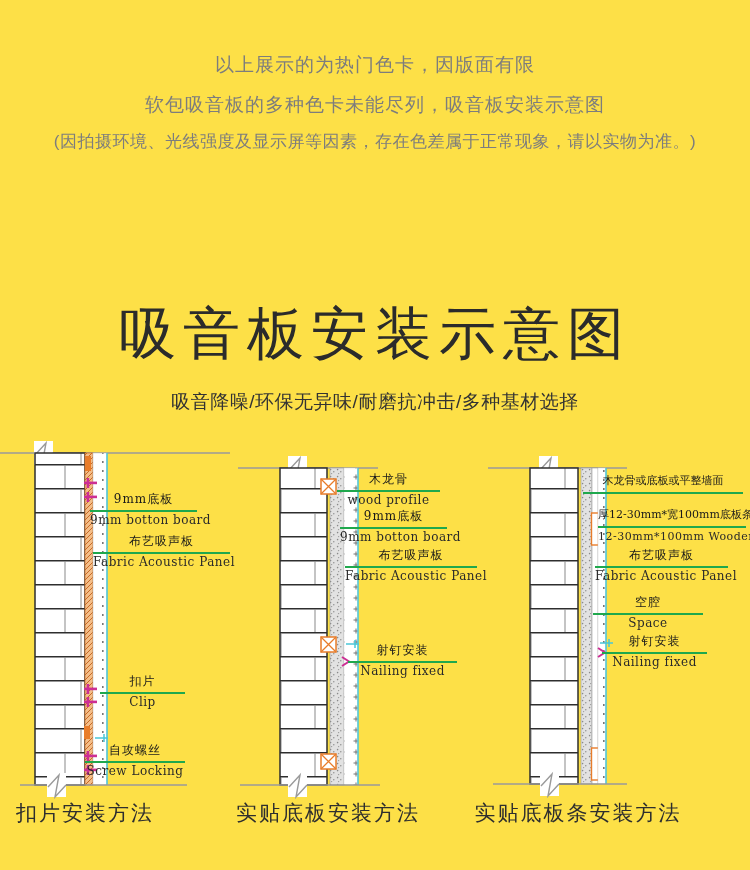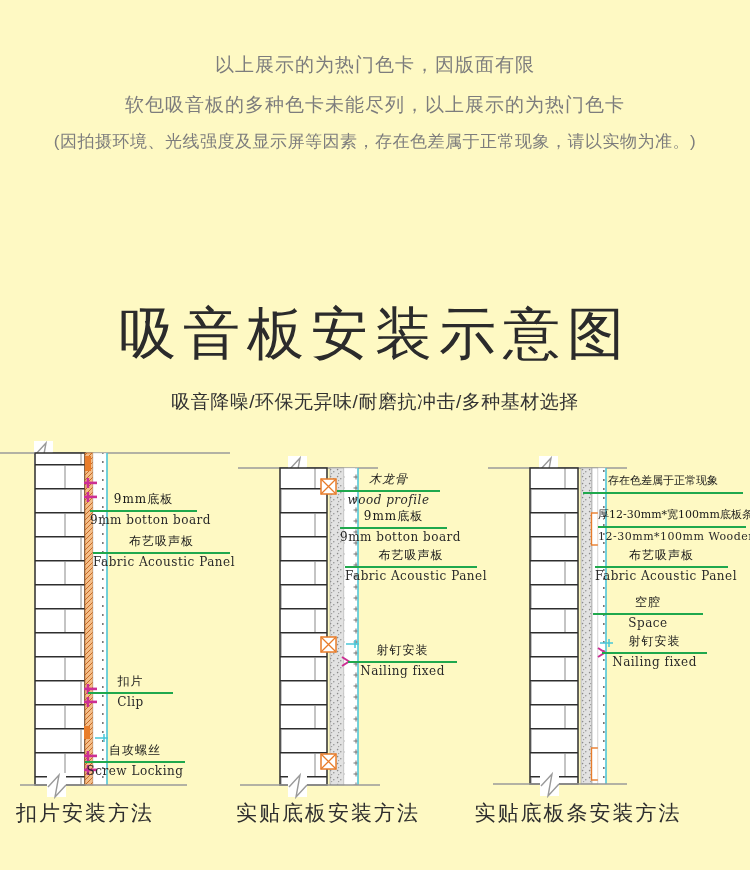--- a/index.html
+++ b/index.html
@@ -1,16 +1,16 @@
 <!DOCTYPE html>
 <html><head>
 <meta charset="utf-8">
 <style>
   html,body{margin:0;padding:0;background:#fff;}
-  .page{position:relative;width:750px;height:870px;background:#fef9c3;overflow:hidden;
+  .page{position:relative;width:750px;height:870px;background:#fde047;overflow:hidden;
         font-family:"Liberation Sans",sans-serif;}
   
   .notice{position:absolute;left:0;width:750px;text-align:center;color:#7d7d7d;white-space:nowrap;}
   .notice.l1{top:52px;font-size:19px;letter-spacing:1px;}
   .notice.l2{top:92px;font-size:19px;letter-spacing:1px;}
   .notice.l3{top:130px;font-size:17px;letter-spacing:0.5px;}
   
   .big-title{position:absolute;top:296px;left:0;width:750px;text-align:center;
              font-size:57px;font-weight:500;color:#2b2b2b;letter-spacing:7px;white-space:nowrap;font-family:Liberation Serif, serif;}
   .sub-title{position:absolute;top:389px;left:0;width:750px;text-align:center;
@@ -30,21 +30,21 @@
   
   .caption{position:absolute;transform:translateX(-50%);font-size:21px;font-weight:400;
            color:#2e2e2e;letter-spacing:2px;white-space:nowrap;}
 </style>
 </head>
 <body>
 
 <div class="page">
 
   <div class="notice l1">以上展示的为热门色卡，因版面有限</div>
-  <div class="notice l2">软包吸音板的多种色卡未能尽列，以上展示的为热门色卡</div>
+  <div class="notice l2">软包吸音板的多种色卡未能尽列，吸音板安装示意图</div>
   <div class="notice l3">(因拍摄环境、光线强度及显示屏等因素，存在色差属于正常现象，请以实物为准。)</div>
 
   <div class="big-title">吸音板安装示意图</div>
   <div class="sub-title">吸音降噪/环保无异味/耐磨抗冲击/多种基材选择</div>
 
   <svg class="canvas" viewBox="0 0 750 360">
     <defs>
       <pattern id="brick" patternUnits="userSpaceOnUse" width="50" height="48">
         <rect width="50" height="48" fill="#ffffff"></rect>
         <path d="M0,0.8 H50 M0,24.8 H50" stroke="#2e2e2e" stroke-width="1.5"></path>
@@ -151,32 +151,32 @@
   <div class="lbl" style="left:90px;top:490px;width:107px;">
     <div class="zh">9mm底板</div>
     <div class="gline"></div>
     <div class="en">9mm botton board</div>
   </div>
   <div class="lbl" style="left:93px;top:532px;width:137px;">
     <div class="zh">布艺吸声板</div>
     <div class="gline"></div>
     <div class="en">Fabric Acoustic Panel</div>
   </div>
-  <div class="lbl" style="left:88px;top:672px;width:85px;">
+  <div class="lbl" style="left:100px;top:672px;width:85px;">
     <div class="zh">扣片</div>
     <div class="gline"></div>
     <div class="en">Clip</div>
   </div>
   <div class="lbl" style="left:85px;top:741px;width:100px;">
     <div class="zh">自攻螺丝</div>
     <div class="gline"></div>
     <div class="en">Screw Locking</div>
   </div>
 
-  <div class="lbl" style="left:337px;top:470px;width:103px;font-style:italic;">
+  <div class="lbl" style="left:337px;top:470px;width:103px;">
     <div class="zh">木龙骨</div>
     <div class="gline"></div>
     <div class="en">wood profile</div>
   </div>
   <div class="lbl" style="left:340px;top:507px;width:107px;">
     <div class="zh">9mm底板</div>
     <div class="gline"></div>
     <div class="en">9mm botton board</div>
   </div>
   <div class="lbl" style="left:345px;top:546px;width:132px;">
@@ -184,21 +184,21 @@
     <div class="gline"></div>
     <div class="en">Fabric Acoustic Panel</div>
   </div>
   <div class="lbl" style="left:348px;top:641px;width:109px;">
     <div class="zh">射钉安装</div>
     <div class="gline"></div>
     <div class="en">Nailing fixed</div>
   </div>
 
   <div class="lbl" style="left:583px;top:472px;width:160px;">
-    <div class="zh sm">存在色差属于正常现象</div>
+    <div class="zh sm">木龙骨或底板或平整墙面</div>
     <div class="gline"></div>
     <div class="en"></div>
   </div>
   <div class="lbl" style="left:598px;top:506px;width:148px;">
     <div class="zh sm">厚12-30mm*宽100mm底板条</div>
     <div class="gline"></div>
     <div class="en" style="font-size:11px;">12-30mm*100mm Wooden Splint</div>
   </div>
   <div class="lbl" style="left:595px;top:546px;width:133px;">
     <div class="zh">布艺吸声板</div>

